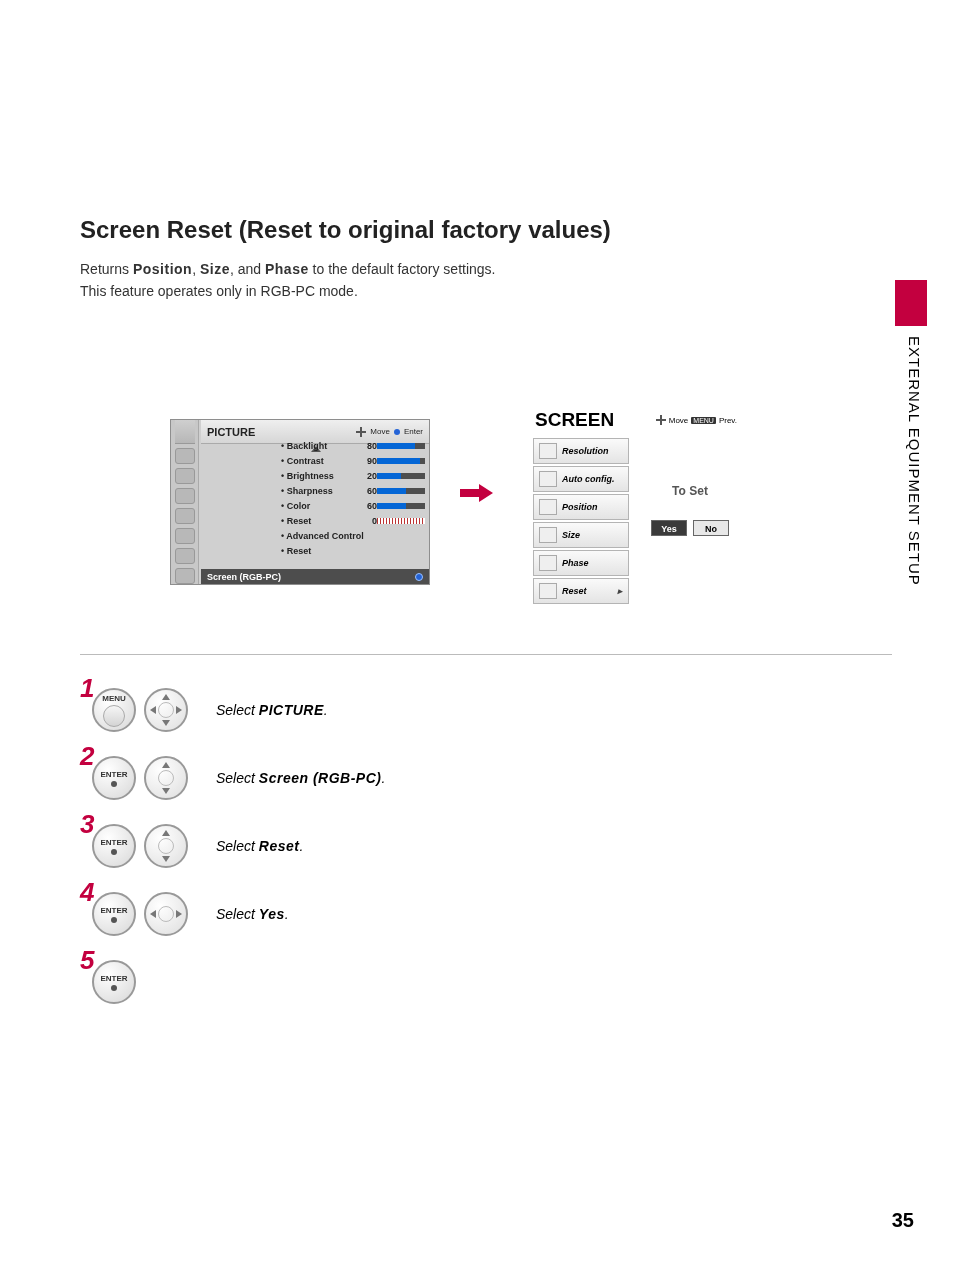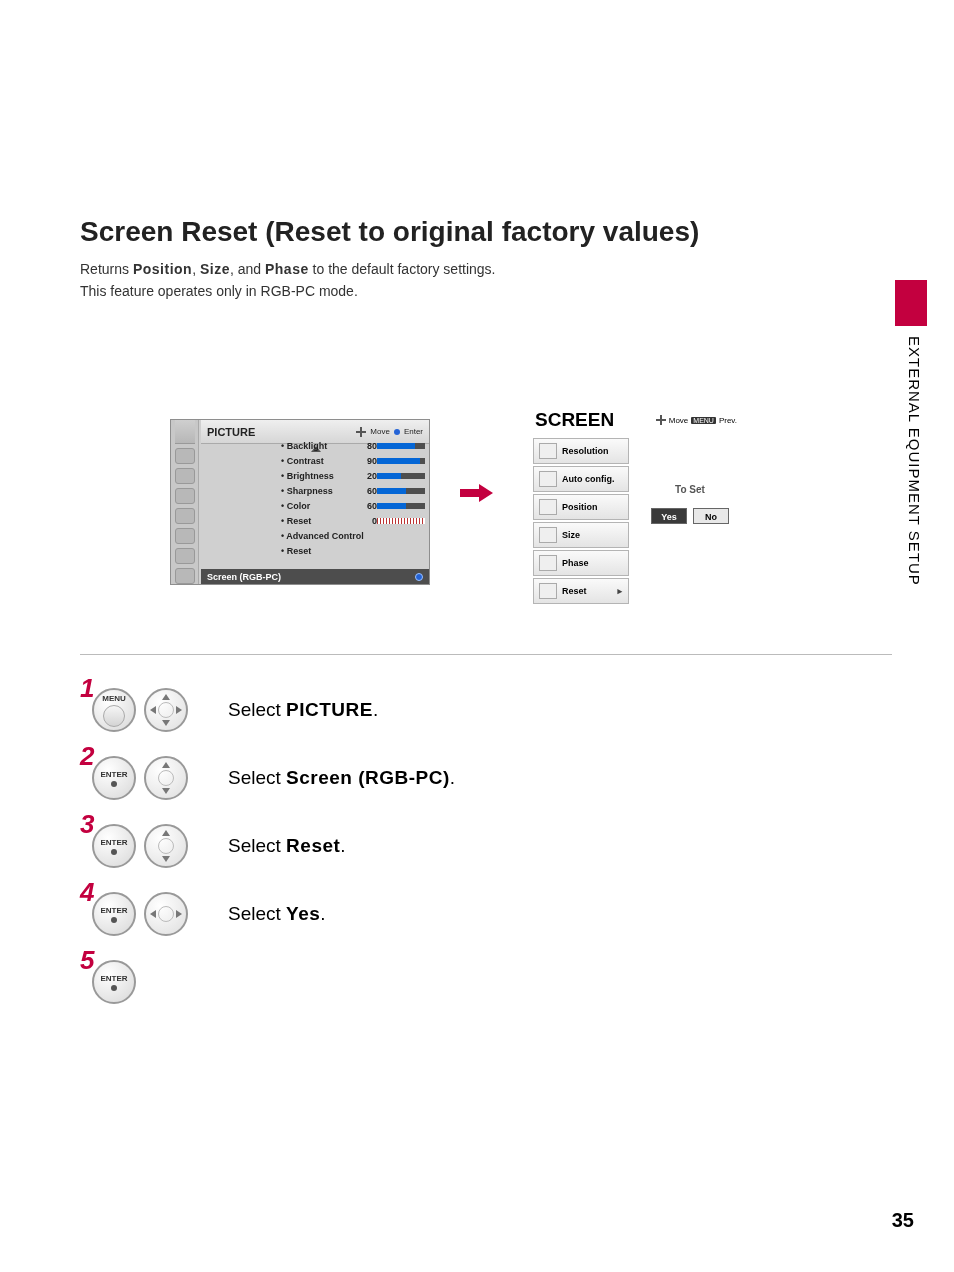--- a/index.html
+++ b/index.html
@@ -1,18 +1,18 @@
 <!DOCTYPE html>
 <html><head>
 <meta charset="utf-8">
 <style>
   * { margin:0; padding:0; box-sizing:border-box; }
   body { width:954px; height:1272px; position:relative; background:#fff; font-family:Arial,Helvetica,sans-serif; }
 
-  .page-title { position:absolute; left:80px; top:216px; font-size:28px; font-weight:600; color:#222; }
+  .page-title { position:absolute; left:80px; top:216px; font-size:24px; font-weight:600; color:#222; }
   .intro { position:absolute; left:80px; top:258px; font-size:14px; color:#333; line-height:1.6; }
   .intro .kw { font-weight:700; letter-spacing:0.5px; }
 
   
   .side-tab { position:absolute; right:27px; top:280px; width:32px; height:330px; }
   .side-tab .accent { width:32px; height:46px; background:#c3003f; position:absolute; top:0; right:0; }
   .side-tab .label { position:absolute; top:56px; right:4px; writing-mode:vertical-rl; font-size:15px; letter-spacing:1px; font-weight:500; }
 
   .page-num { position:absolute; right:40px; bottom:40px; font-size:20px; font-weight:700; }
 
@@ -39,26 +39,26 @@
   .arrow-right::before { content:""; position:absolute; left:0; top:5px; width:20px; height:8px; background:#c3003f; }
   .arrow-right::after { content:""; position:absolute; left:19px; top:0; width:0;height:0; border-top:9px solid transparent; border-bottom:9px solid transparent; border-left:14px solid #c3003f;}
 
   
   .osd-screen { position:absolute; left:527px; top:406px; width:218px; height:198px; font-size:10px; }
   .osd-screen .hdr { display:flex; align-items:center; height:28px; padding:0 8px; }
   .osd-screen .hdr .ttl { font-weight:700; font-size:19px; }
   .osd-screen .hdr .hints { margin-left:auto; font-size:8px; display:flex; align-items:center; gap:3px;}
   .osd-screen .hdr .menu-badge{display:inline-block;background:#333;color:#fff;font-size:7px;padding:0 2px;border-radius:1px;}
   .osd-screen .body { display:flex; }
-  .osd-screen .list { width:108px; padding:4px 0; }
+  .osd-screen .list { width:108px; padding:4px 0;font-style:italic; }
   .osd-screen .li { height:26px; margin:0 6px 2px; border:1px solid #b4b4b4; background:linear-gradient(#fafafa,#e4e4e4); display:flex; align-items:center; font-weight:700; font-size:9px; }
   .osd-screen .li .ic { width:18px; height:16px; margin:0 5px; border:1px solid #aaa; background:#efefef;}
   .osd-screen .li .ptr{ margin-left:auto;margin-right:6px;color:#444;}
   .osd-screen .right { flex:1; padding:50px 6px 0; text-align:center; }
-  .osd-screen .toset { font-size:10px; font-weight:600; margin-bottom:13px; color:#555;}
+  .osd-screen .toset { font-size:12px; font-weight:600; margin-bottom:22px; color:#555;}
   .osd-screen .yn { display:flex; gap:6px; justify-content:center; }
   .osd-screen .yn span { display:inline-block; width:36px; height:16px; line-height:16px; font-size:9px; font-weight:700; border:1px solid #666; background:#e8e8e8;}
   .osd-screen .yn span.sel { background:#3a3a3a; color:#fff; }
 
   
   .divider { position:absolute; left:80px; right:62px; top:654px; border-top:1px solid #bbb; }
 
   
   .steps { position:absolute; left:80px; top:688px; width:700px; }
   .step { display:flex; align-items:center; margin-bottom:24px; }
@@ -66,21 +66,21 @@
   .step .btn { width:44px; height:44px; border-radius:50%; border:2px solid #999; background:radial-gradient(circle at 35% 30%, #fff, #d8d8d8); margin:0 4px; display:flex; flex-direction:column; align-items:center; justify-content:center; font-size:8px; font-weight:700; color:#333;}
   .step .btn .inner { width:22px;height:22px;border-radius:50%;border:1px solid #aaa; background:linear-gradient(#f6f6f6,#d4d4d4); margin-top:2px;}
   .step .btn.enter .dot{ width:6px;height:6px;background:#555;border-radius:50%;margin-top:2px;}
   .step .dpad { width:44px; height:44px; border-radius:50%; border:2px solid #999; background:radial-gradient(circle at 35% 30%, #fff, #dedede); margin:0 4px; position:relative;}
   .step .dpad .c{position:absolute;width:16px;height:16px;border-radius:50%;border:1px solid #bbb;left:50%;top:50%;transform:translate(-50%,-50%);}
   .step .dpad .a{position:absolute;width:0;height:0;}
   .step .dpad .up{left:50%;top:4px;transform:translateX(-50%);border-left:4px solid transparent;border-right:4px solid transparent;border-bottom:6px solid #777;}
   .step .dpad .dn{left:50%;bottom:4px;transform:translateX(-50%);border-left:4px solid transparent;border-right:4px solid transparent;border-top:6px solid #777;}
   .step .dpad .lf{top:50%;left:4px;transform:translateY(-50%);border-top:4px solid transparent;border-bottom:4px solid transparent;border-right:6px solid #777;}
   .step .dpad .rt{top:50%;right:4px;transform:translateY(-50%);border-top:4px solid transparent;border-bottom:4px solid transparent;border-left:6px solid #777;}
-  .step .desc { margin-left:36px; font-size:19px; }
+  .step .desc { margin-left:24px; font-size:14px;font-style:italic; }
   .step .desc .kw{ font-weight:700; letter-spacing:0.5px;}
 
   .cross-icon{display:inline-block;width:10px;height:10px;position:relative;}
   .cross-icon::before,.cross-icon::after{content:"";position:absolute;background:#555;}
   .cross-icon::before{left:4px;top:0;width:2px;height:10px;}
   .cross-icon::after{top:4px;left:0;height:2px;width:10px;}
   .dot-icon{display:inline-block;width:6px;height:6px;border-radius:50%;background:#2463d6;}
 </style>
 </head>
 <body>

